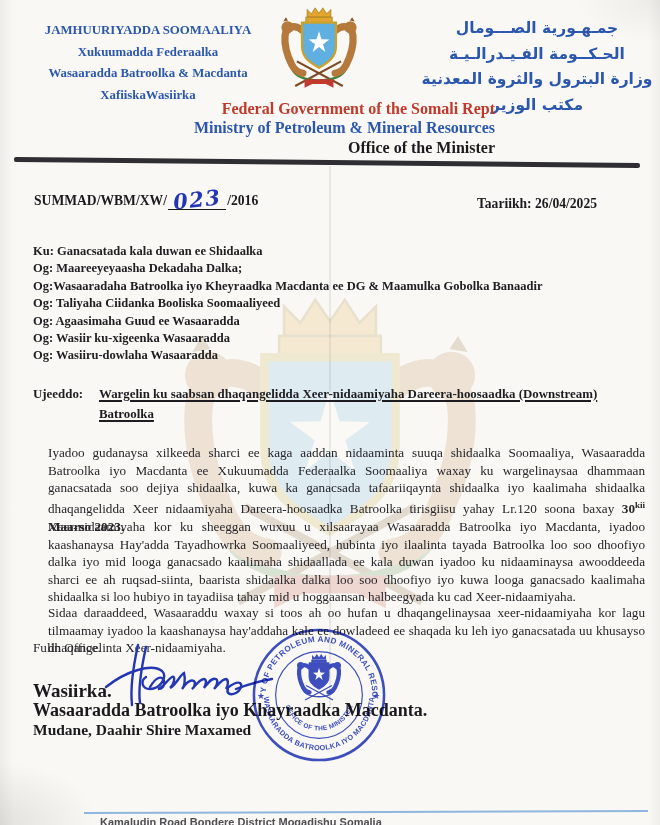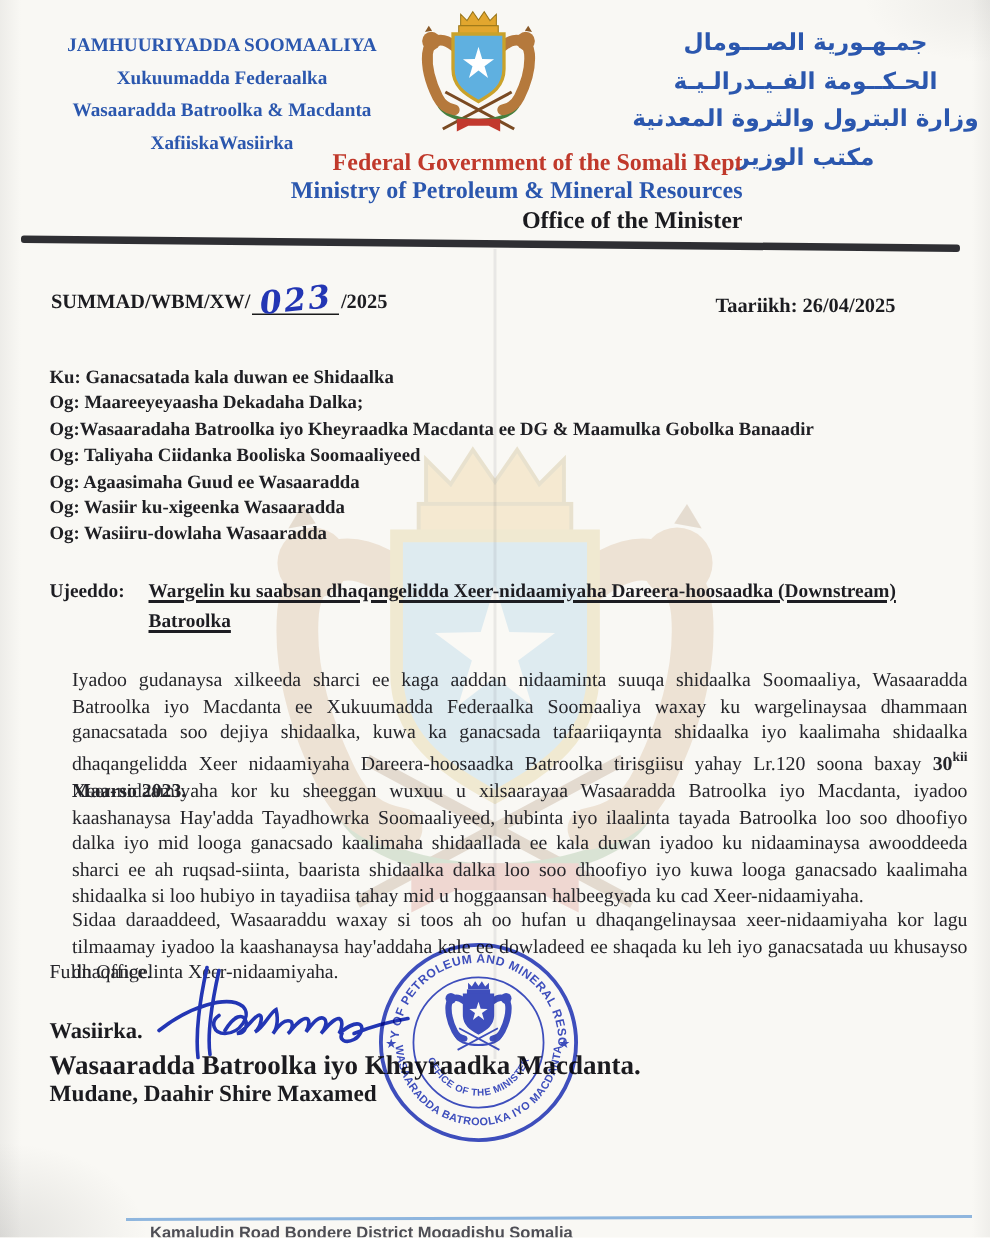--- a/index.html
+++ b/index.html
@@ -52,21 +52,21 @@
   .subject u{text-decoration-thickness:1.6px;text-underline-offset:2px;white-space:nowrap;}
   .subject .l2{margin-left:66px;}
   
   .para{left:33px;width:597px;font-size:13.2px;line-height:17.6px;color:var(--body-text);
     text-align:justify;margin:15px;}
   .p1{top:429px;} .p2{top:503px;} .p3{top:589px;}
   .closing{left:33px;top:640px;font-size:13.2px;color:var(--body-text);}
   
   .sig-svg{left:100px;top:641px;width:180px;height:70px;}
   .sigline{left:33px;font-weight:bold;color:#1b1b1f;white-space:nowrap;}
-  .s1{top:680px;font-size:15px;}
+  .s1{top:680px;font-size:19px;}
   .s2{top:700px;font-size:18px;}
   .s3{top:721px;font-size:15.5px;}
   .stamp{left:250px;top:626px;width:138px;height:138px;mix-blend-mode:multiply;opacity:.92;}
   .st-txt{fill:var(--stamp-blue);font-family:"Liberation Sans","DejaVu Sans",sans-serif;font-weight:bold;}
   
   .watermark{left:133px;top:290px;width:394px;height:361px;opacity:.17;}
   
   .footline{left:84px;top:811px;width:564px;height:2.2px;background:var(--footer-line);
     transform:rotate(-.2deg);}
   .foottext{left:100px;top:816px;width:480px;font-size:11px;color:#4e4e55;font-weight:bold;
@@ -136,21 +136,21 @@
     <div>مكتب الوزير</div>
   </div>
 
   <div class="abs eng eng1">Federal Government of the Somali Rept</div>
   <div class="abs eng eng2">Ministry of Petroleum &amp; Mineral Resources</div>
   <div class="abs eng eng3">Office of the Minister</div>
 
   <div class="abs divider"></div>
   <div class="abs fold"></div>
 
-  <div class="abs ref"><span>SUMMAD/WBM/XW/</span><span class="hand-wrap"><span class="hand">023</span></span><span>/2025</span></div>
+  <div class="abs ref"><span>SUMMAD/WBM/XW/</span><span class="hand-wrap"><span class="hand">023</span></span><span>/2016</span></div>
   <div class="abs date">Taariikh: 26/04/2025</div>
 
   <div class="abs recips">
     <div>Ku: Ganacsatada kala duwan ee  Shidaalka</div>
     <div>Og: Maareeyeyaasha Dekadaha Dalka;</div>
     <div>Og:Wasaaradaha Batroolka iyo Kheyraadka Macdanta ee DG &amp; Maamulka Gobolka Banaadir</div>
     <div>Og: Taliyaha Ciidanka Booliska Soomaaliyeed</div>
     <div>Og: Agaasimaha Guud ee Wasaaradda</div>
     <div>Og: Wasiir ku-xigeenka Wasaaradda</div>
     <div>Og: Wasiiru-dowlaha Wasaaradda</div>

